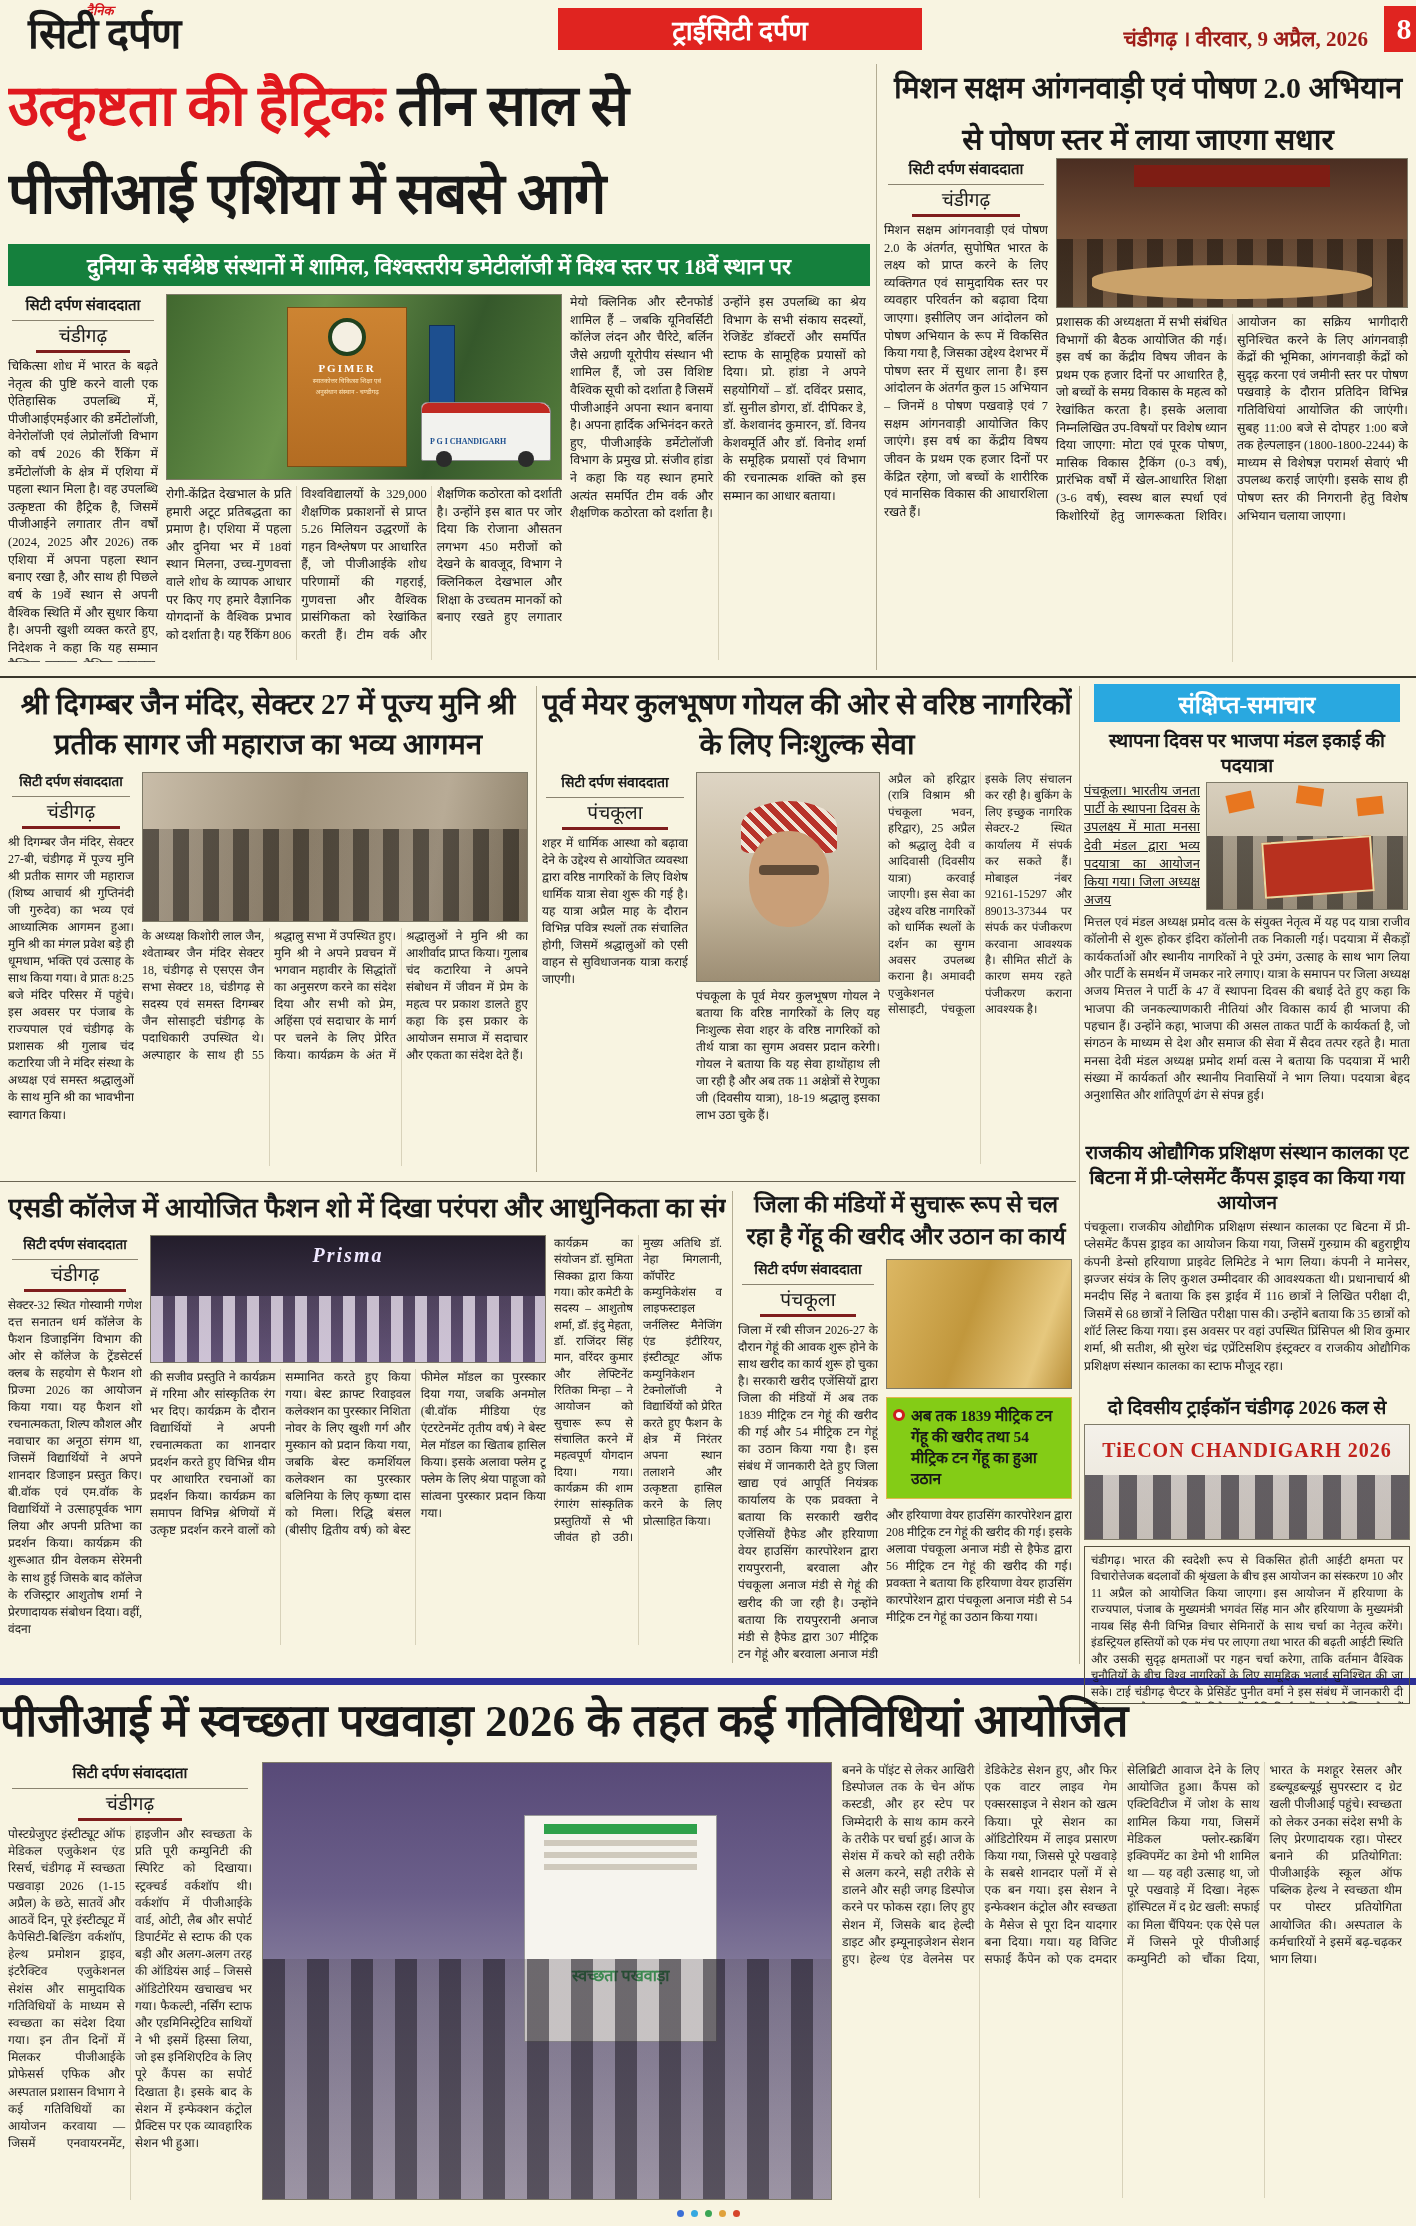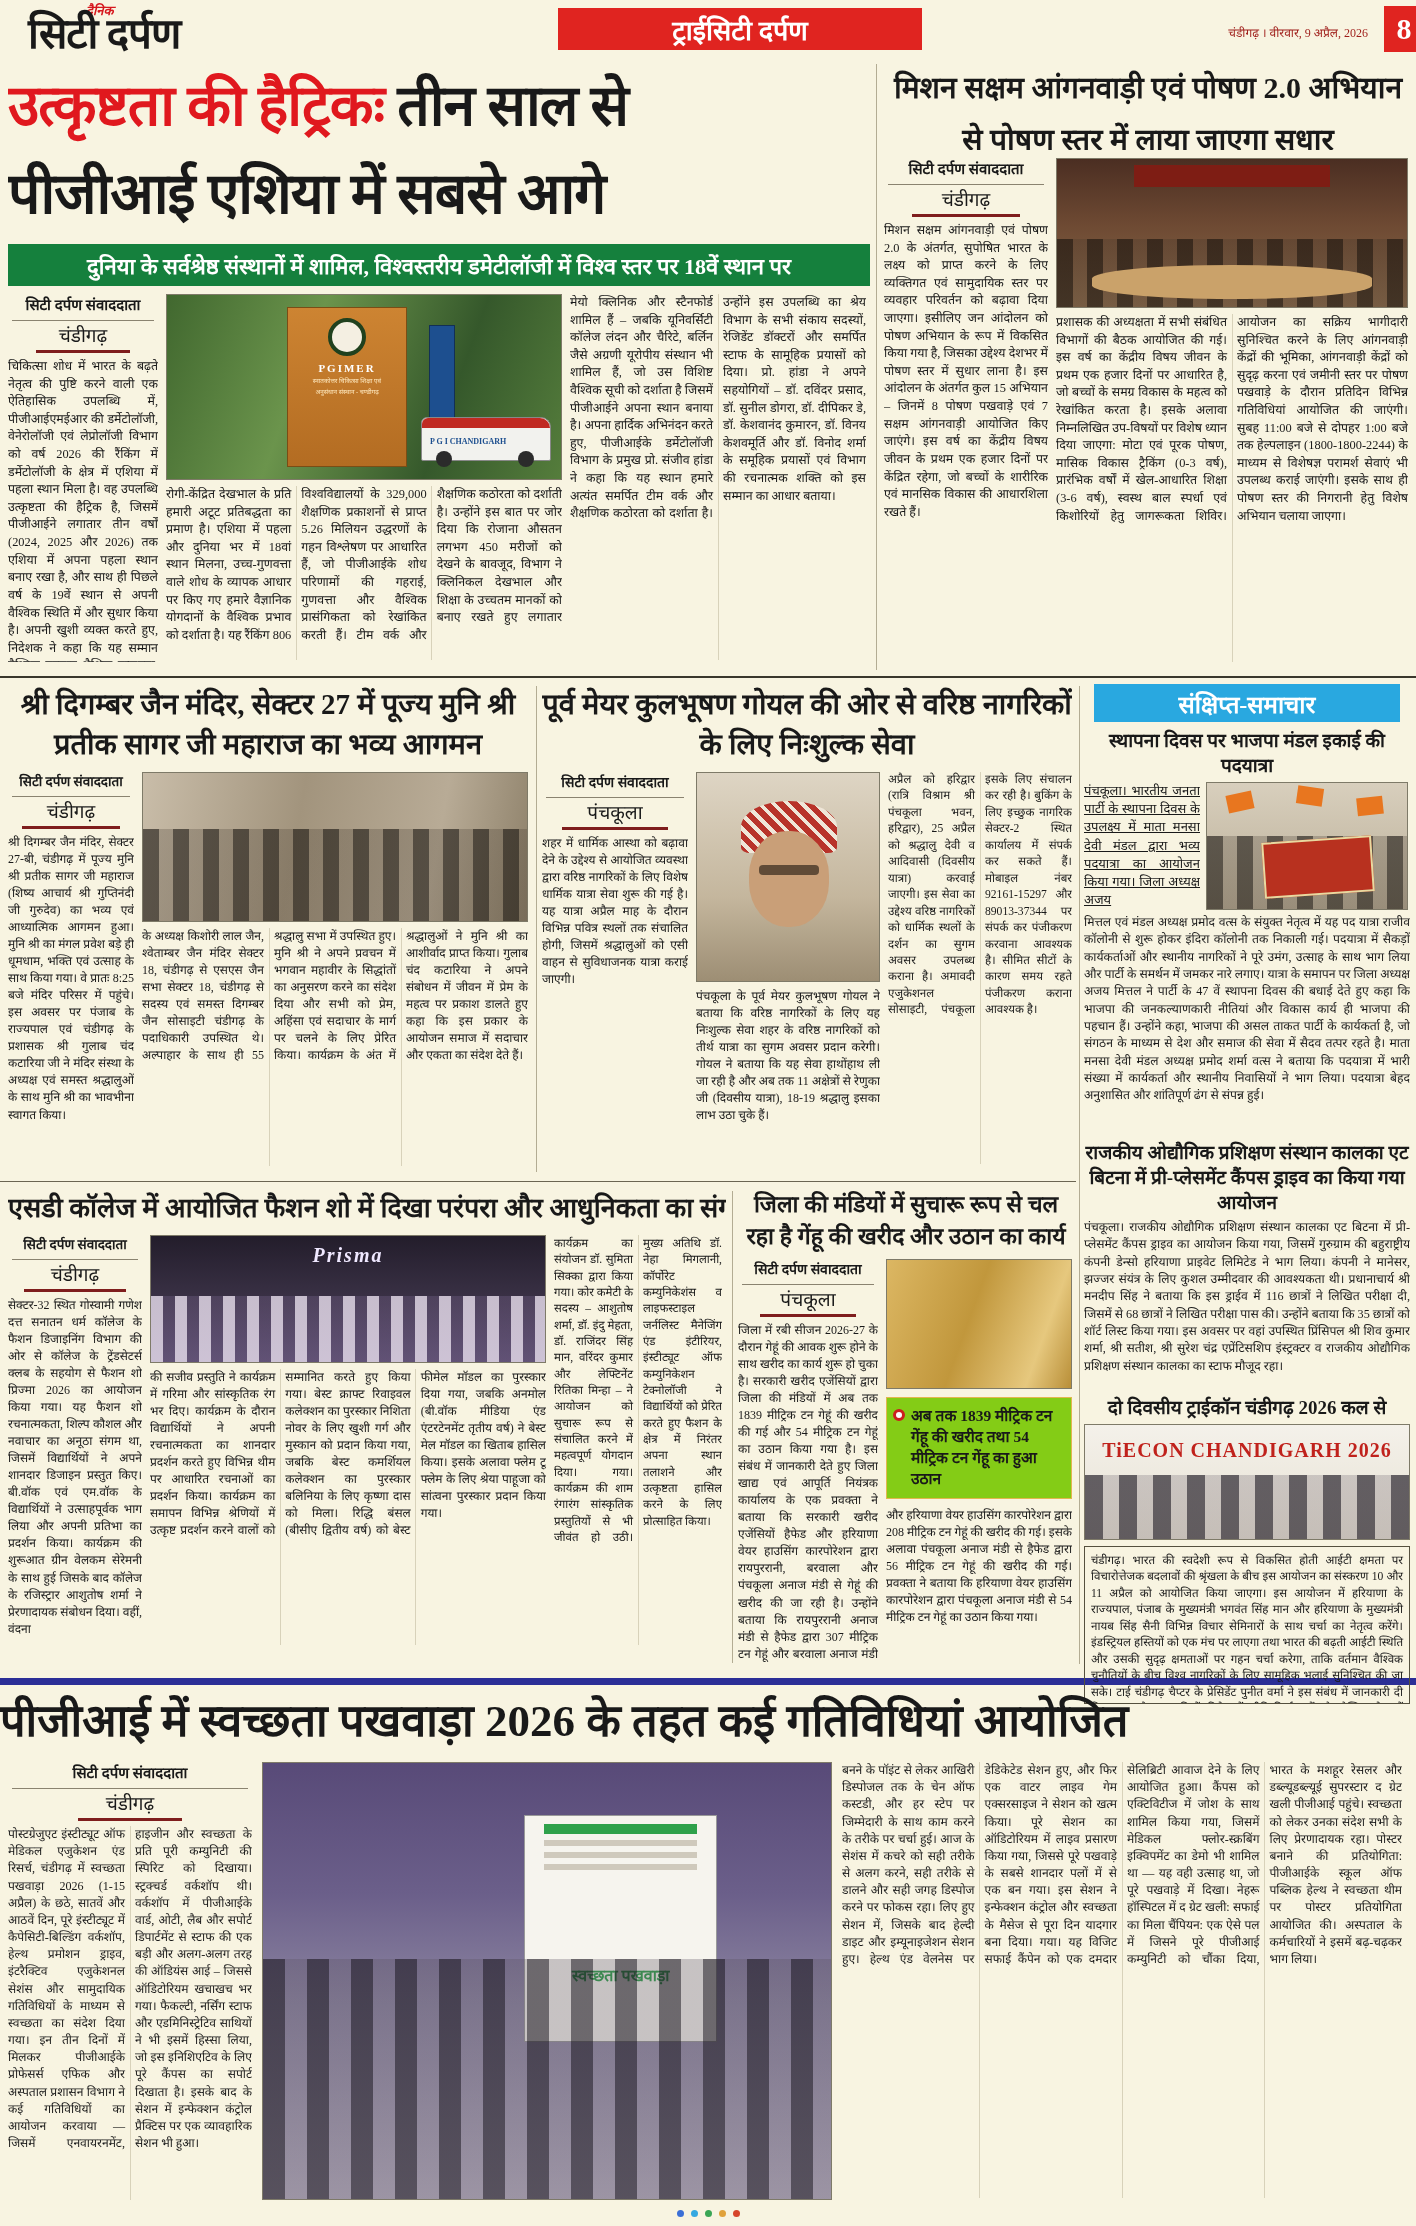--- a/index.html
+++ b/index.html
@@ -11,21 +11,21 @@
     overflow: hidden; margin: 0 auto;
   }
   .abs { position: absolute; }
   .clip { overflow: hidden; }
 
   
   .m-edition { position:absolute; left:70px; top:1px; color:#d6181e; font-size:13px; font-style:italic; font-weight:bold; }
   .m-logo { position:absolute; left:12px; top:13px; font-size:42px; font-weight:800; letter-spacing:-1px; line-height:1; }
   .m-banner { position:absolute; left:542px; top:8px; width:364px; height:42px; background:#e02420; color:#fff;
     display:flex; align-items:center; justify-content:center; font-size:27px; font-weight:800; }
-  .m-date { position:absolute; right:64px; top:24px; color:#9e1c18; font-size:12px; font-weight:400; }
+  .m-date { position:absolute; right:64px; top:24px; color:#9e1c18; font-size:21px; font-weight:700; }
   .m-pageno { position:absolute; right:8px; top:6px; width:40px; height:46px; background:#e02420; color:#fff;
     display:flex; align-items:center; justify-content:center; font-size:30px; font-weight:800; }
 
   
   .hline { position:absolute; background:#3a372c; height:2px; }
   .vline { position:absolute; background:#b3ac93; width:1px; }
   .navybar { position:absolute; left:0; top:1678px; width:1416px; height:7px; background:#2b2e96; }
   .byline { text-align:center; margin-bottom:5px; }
   .by-name { font-weight:bold; font-size:15px; border-bottom:1px solid #8a8370; padding-bottom:6px; margin:0 4px; }
   .by-place { font-size:19px; border-bottom:3px solid #7f1d1d; padding:1px 0 2px; margin:0 28px; }
@@ -46,21 +46,21 @@
   .mb-c1 { width:150px; }
   .mb-mid { width:396px; }
   .mb-right { width:296px; }
   .ph-gate { width:396px; height:186px; background:linear-gradient(110deg,#41682f 0%,#6b944c 35%,#35582b 70%,#557d3c 100%); }
   .gate-sign { position:absolute; left:120px; top:12px; width:120px; height:160px; background:linear-gradient(#cd8432,#b36c22); border:1px solid #7a4d15;
     display:flex; flex-direction:column; align-items:center; }
   .gate-logo { margin-top:10px; width:38px; height:38px; border-radius:50%; background:#f4efe2; border:4px solid #20411e; }
   .gate-t { color:#fff; font-size:11px; font-weight:bold; margin-top:6px; letter-spacing:2px; }
   .gate-s { color:#ffe9bf; font-size:7px; margin-top:2px; white-space:nowrap; transform:scale(.9); }
   .gate-pillar { position:absolute; left:262px; top:30px; width:26px; height:120px; background:#1d4f8f; border:1px solid #123055; }
-  .ambulance { position:absolute; right:10px; bottom:18px; width:130px; height:44px; background:#f2f2ee; border:1px solid #888; border-radius:6px 10px 2px 2px; }
+  .ambulance { position:absolute; right:10px; bottom:18px; width:130px; height:59px; background:#f2f2ee; border:1px solid #888; border-radius:6px 10px 2px 2px; }
   .amb-stripe { position:absolute; left:0; top:0; width:100%; height:10px; background:#c02a22; border-radius:6px 10px 0 0; }
   .amb-label { position:absolute; left:8px; bottom:14px; font-size:8px; color:#1d4f8f; font-weight:bold; }
   .amb-w1,.amb-w2 { position:absolute; bottom:-7px; width:16px; height:16px; border-radius:50%; background:#2b2b2b; }
   .amb-w1 { left:14px; } .amb-w2 { right:16px; }
 
   
   .mission-art { position:absolute; left:884px; top:62px; width:528px; }
   .mi-hl { font-size:30px; line-height:52px; font-weight:800; text-align:center; }
   .mi-body { margin-top:8px; display:flex; gap:8px; height:508px; }
   .mi-c1 { width:164px; }

